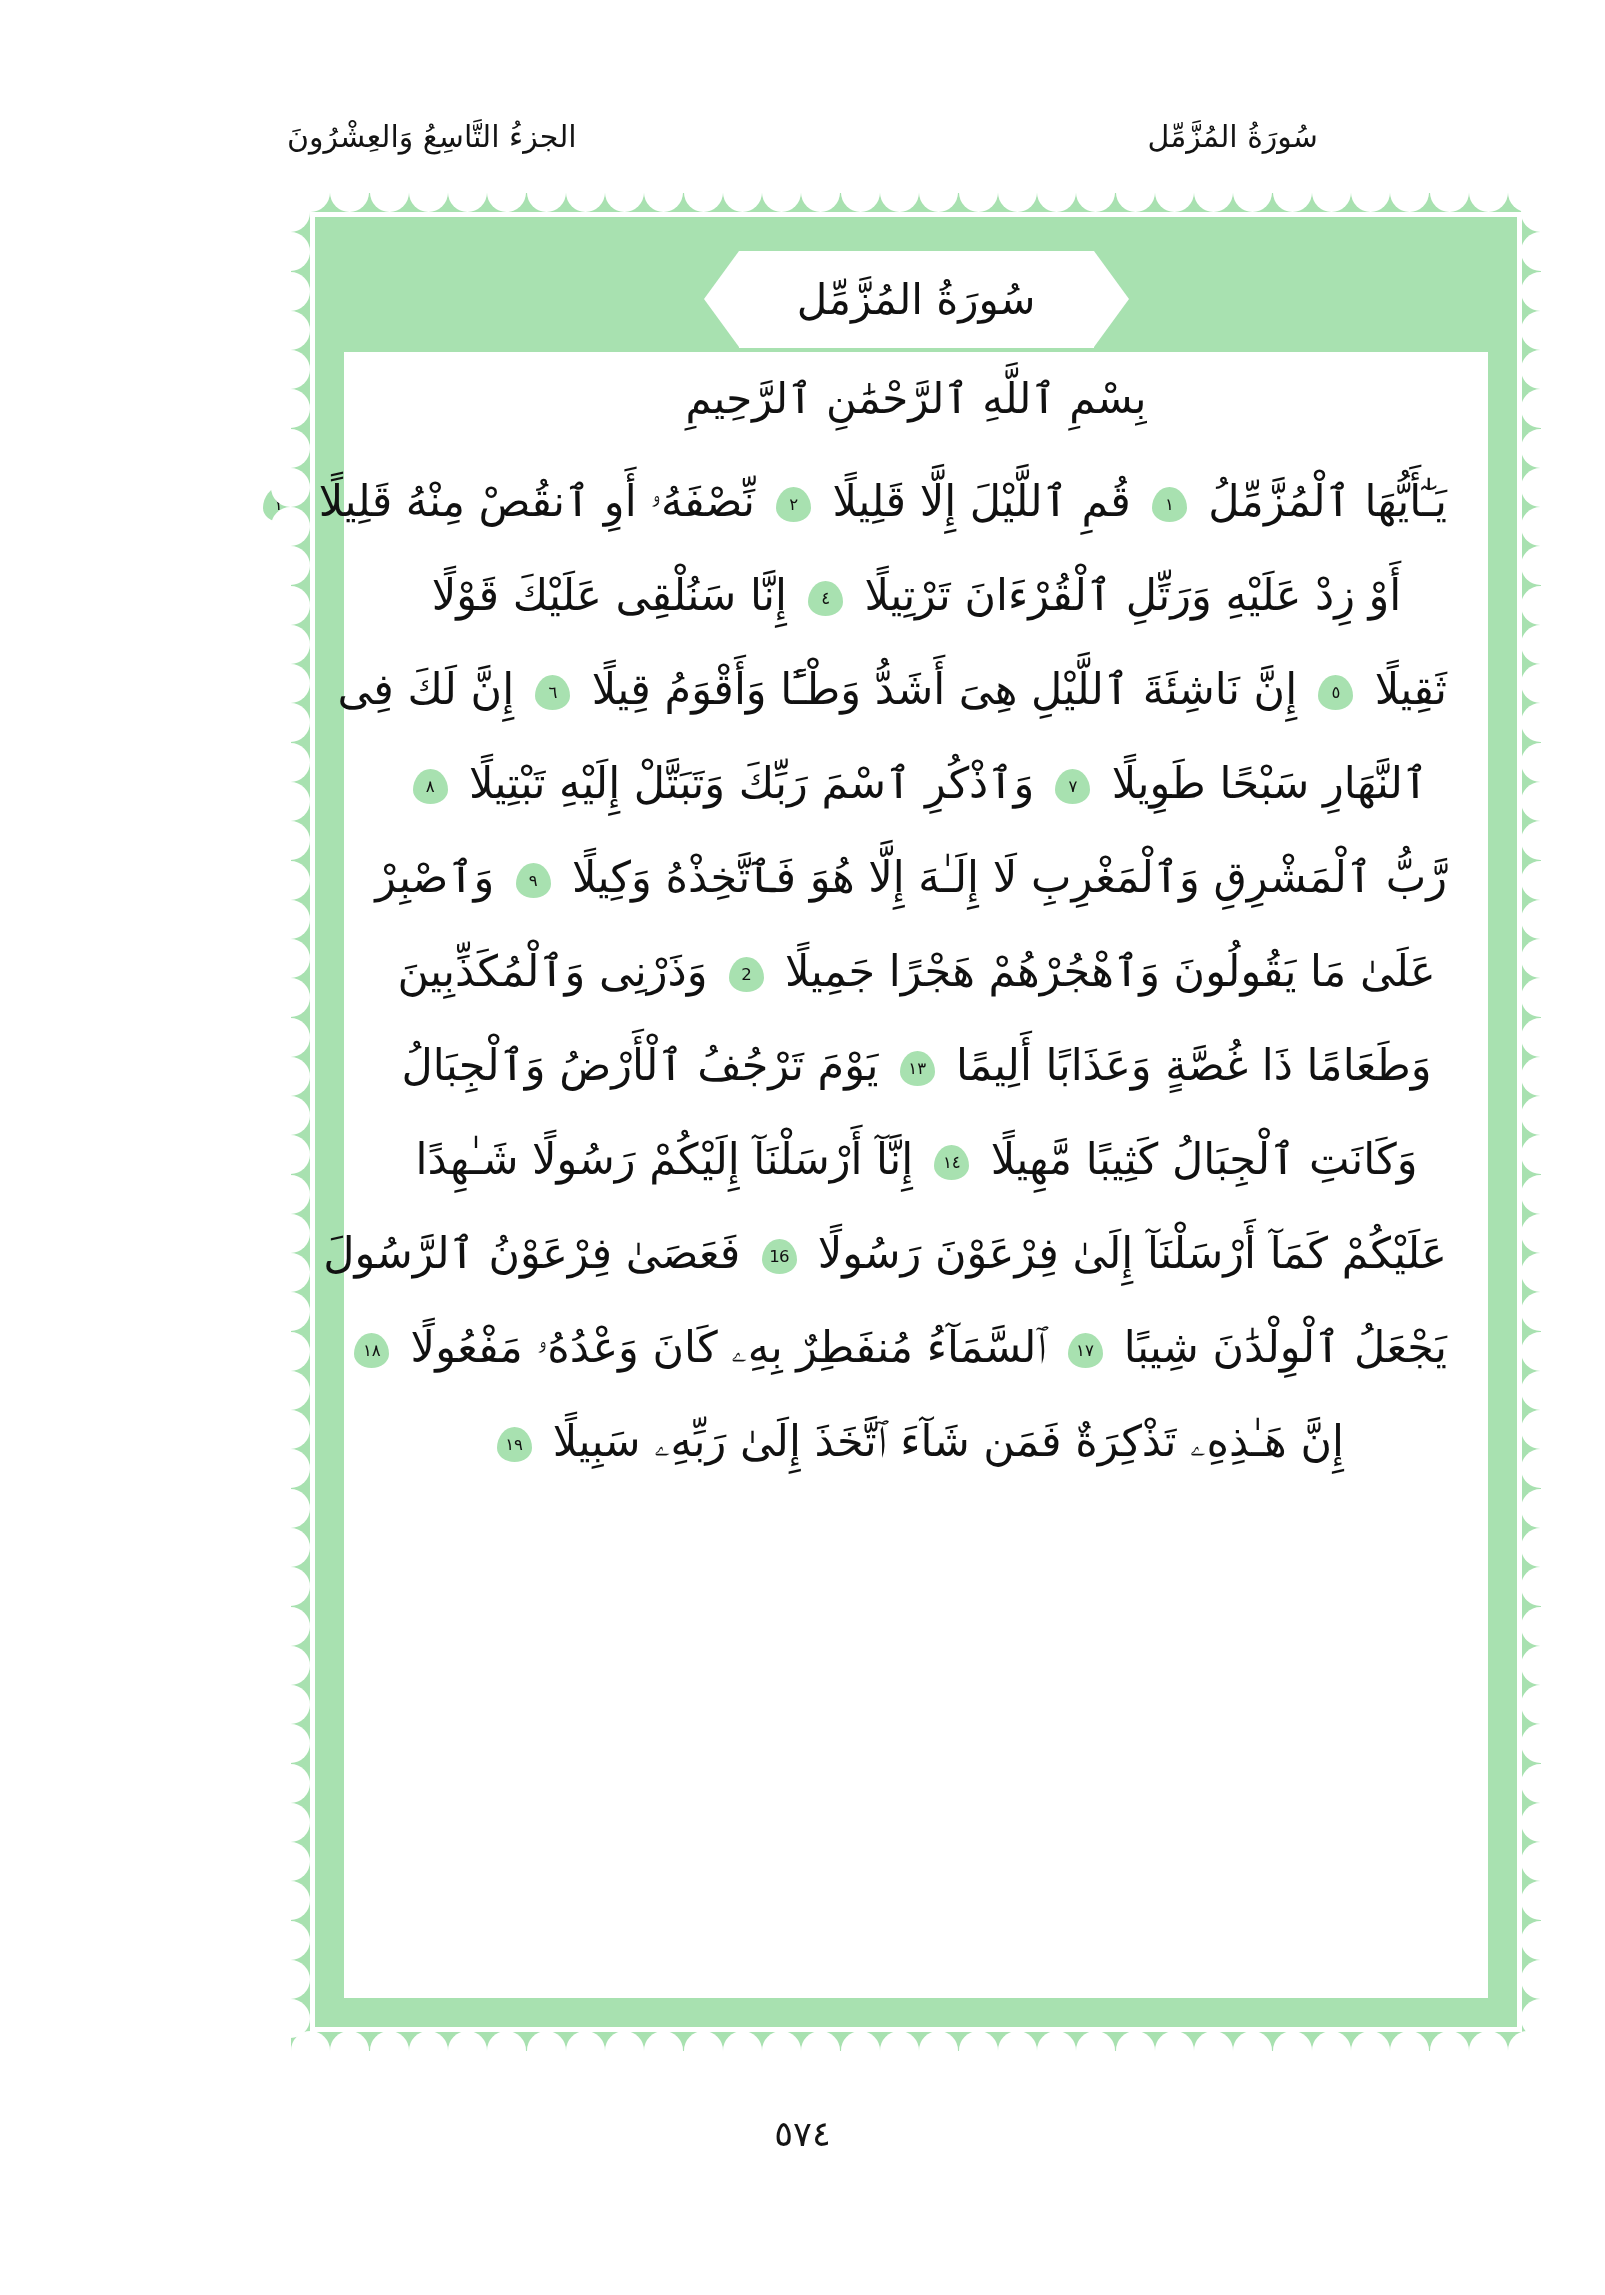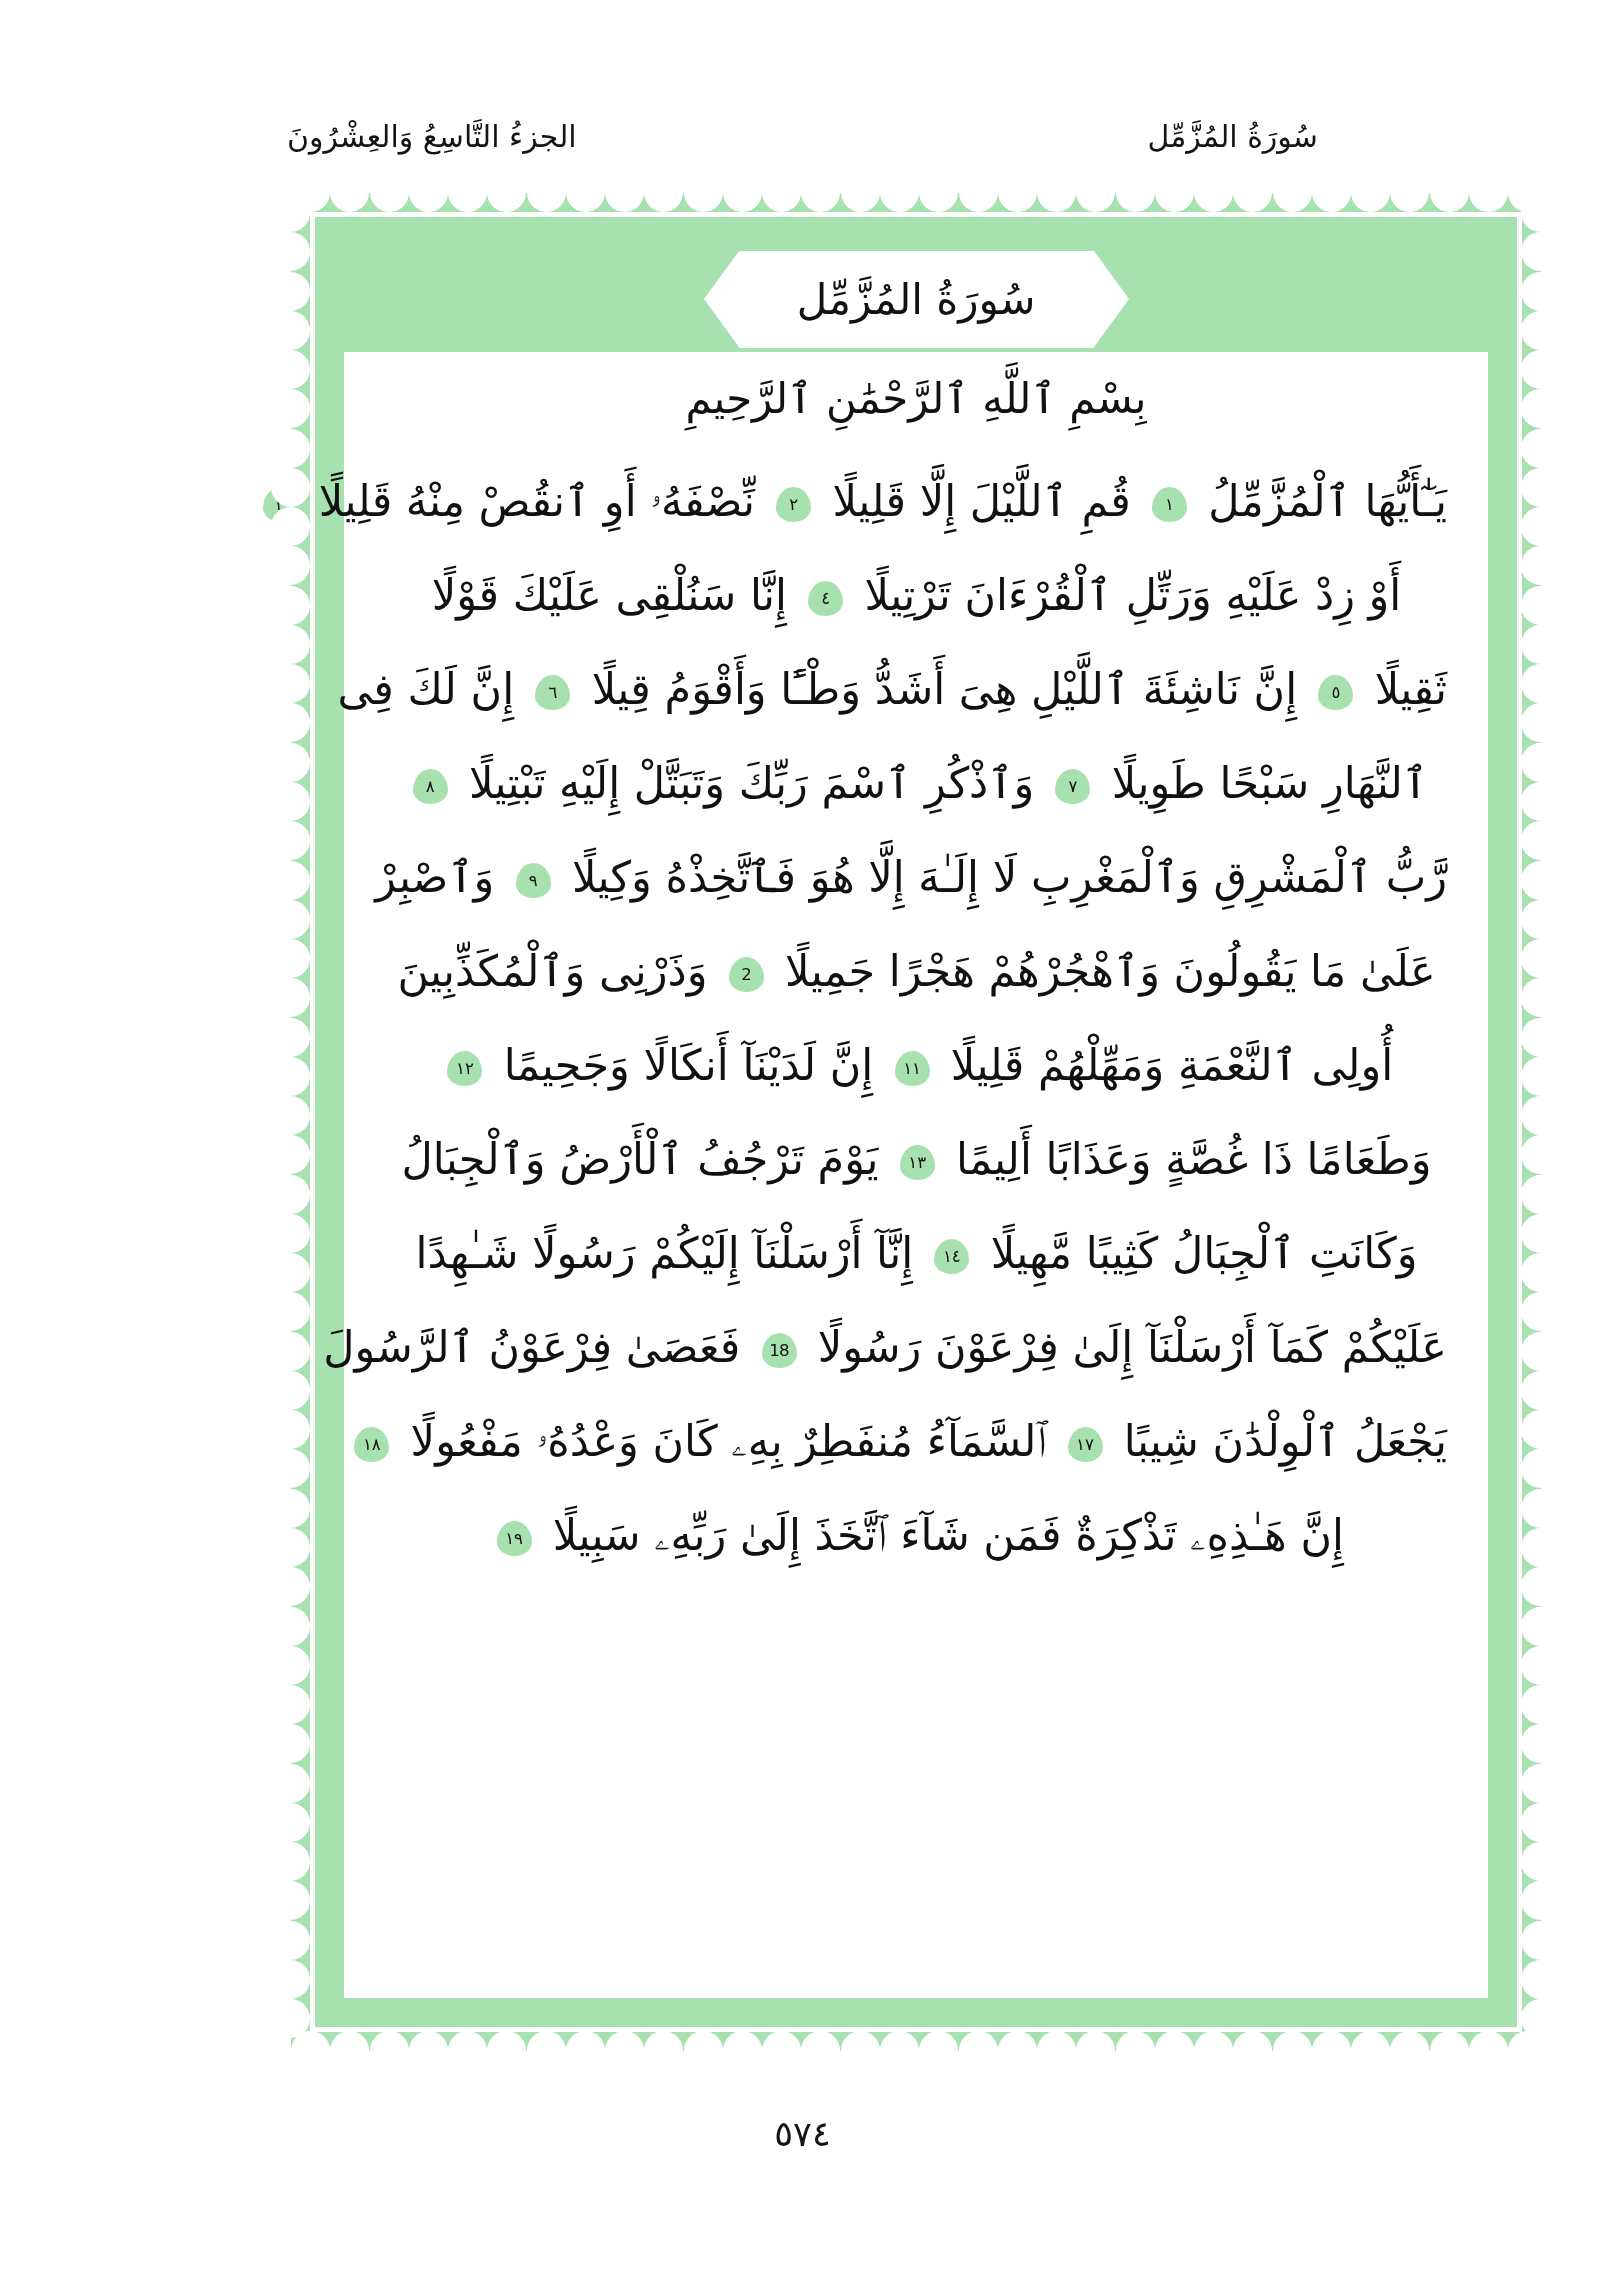--- a/index.html
+++ b/index.html
@@ -243,42 +243,36 @@
         <span class="ayah-marker">٩</span>
         <span>وَٱصْبِرْ</span>
       </div>
 
       <div class="ayah-line">
         <span>عَلَىٰ مَا يَقُولُونَ وَٱهْجُرْهُمْ هَجْرًا جَمِيلًا</span>
         <span class="ayah-marker">2</span>
         <span>وَذَرْنِى وَٱلْمُكَذِّبِينَ</span>
       </div>
 
-      <div class="ayah-line">
-        <span>أُولِى ٱلنَّعْمَةِ وَمَهِّلْهُمْ قَلِيلًا</span>
-        <span class="ayah-marker">١١</span>
-        <span>إِنَّ لَدَيْنَآ أَنكَالًا وَجَحِيمًا</span>
-        <span class="ayah-marker">١٢</span>
-      </div>
 
       <div class="ayah-line">
         <span>وَطَعَامًا ذَا غُصَّةٍ وَعَذَابًا أَلِيمًا</span>
         <span class="ayah-marker">١٣</span>
         <span>يَوْمَ تَرْجُفُ ٱلْأَرْضُ وَٱلْجِبَالُ</span>
       </div>
 
       <div class="ayah-line">
         <span>وَكَانَتِ ٱلْجِبَالُ كَثِيبًا مَّهِيلًا</span>
         <span class="ayah-marker">١٤</span>
         <span>إِنَّآ أَرْسَلْنَآ إِلَيْكُمْ رَسُولًا شَـٰهِدًا</span>
       </div>
 
       <div class="ayah-line">
         <span>عَلَيْكُمْ كَمَآ أَرْسَلْنَآ إِلَىٰ فِرْعَوْنَ رَسُولًا</span>
-        <span class="ayah-marker">18</span>
+        <span class="ayah-marker">16</span>
         <span>فَعَصَىٰ فِرْعَوْنُ ٱلرَّسُولَ</span>
       </div>
 
 
       <div class="ayah-line">
         <span>يَجْعَلُ ٱلْوِلْدَٰنَ شِيبًا</span>
         <span class="ayah-marker">١٧</span>
         <span>ٱلسَّمَآءُ مُنفَطِرٌ بِهِۦ كَانَ وَعْدُهُۥ مَفْعُولًا</span>
         <span class="ayah-marker">١٨</span>
       </div>

